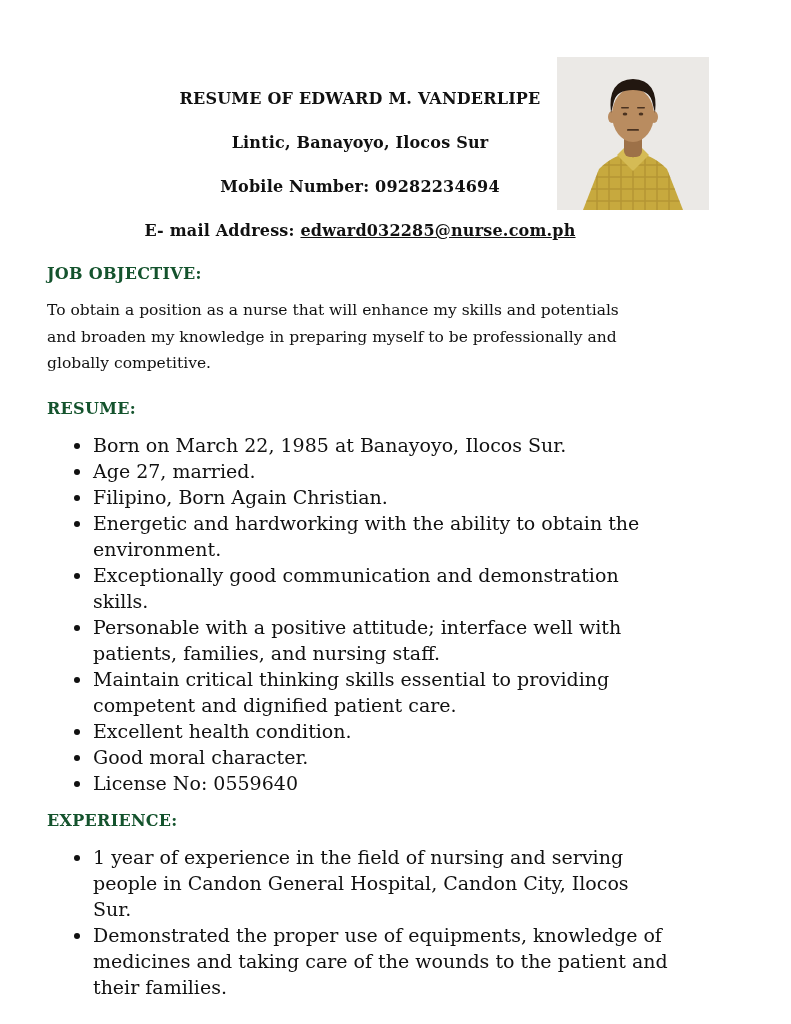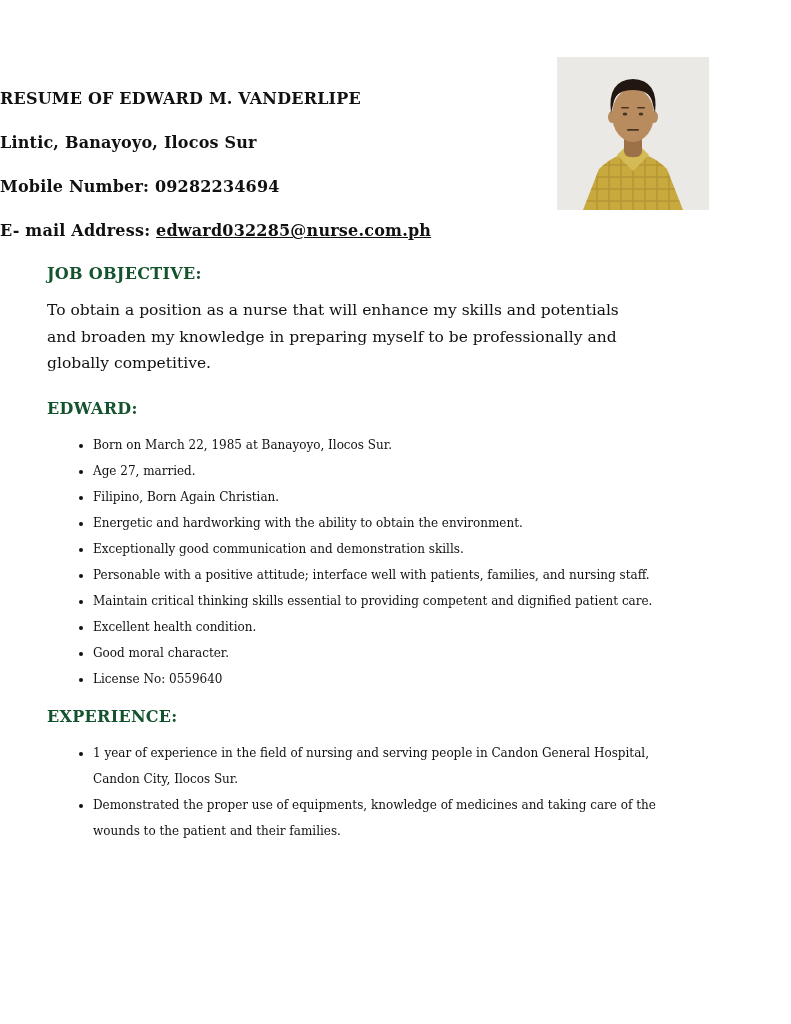--- a/index.html
+++ b/index.html
@@ -13,21 +13,21 @@
     width: 791px;
     height: 1024px;
     margin: 0 auto;
     background: #ffffff;
     overflow: hidden;
   }
   
   .header-lines {
     padding-top: 88px;
     width: 720px;
-    text-align: left;
+    text-align: center;
   }
   .h-line {
     font-size: 16px;
     font-weight: bold;
     line-height: 22px;
     margin-bottom: 22px;
     letter-spacing: 0.2px;
   }
   .email {
     text-decoration: underline;
@@ -61,21 +61,21 @@
     line-height: 26.5px;
     max-width: 600px;
   }
   #profile-heading { margin-top: 22px; }
   .bullets {
     margin-top: 13px;
     list-style: disc;
     padding-left: 46px;
   }
   .bullets li {
-    font-size: 12px;
+    font-size: 19px;
     line-height: 26px;
     max-width: 575px;
   }
   #experience-heading { margin-top: 15px; }
 </style>
 </head>
 <body>
 
 <div class="page">
 
@@ -118,21 +118,21 @@
         </g>
       </svg>
     </div>
   </header>
 
   <main class="main">
 
     <h2 class="sec" id="objective-heading">JOB OBJECTIVE:</h2>
     <p class="para">To obtain a position as a nurse that will enhance my skills and potentials and broaden my knowledge in preparing myself to be professionally and globally competitive.</p>
 
-    <h2 class="sec" id="profile-heading">EDWARD:</h2>
+    <h2 class="sec" id="profile-heading">RESUME:</h2>
     <ul class="bullets">
       <li>Born on March 22, 1985 at Banayoyo, Ilocos Sur.</li>
       <li>Age 27, married.</li>
       <li>Filipino, Born Again Christian.</li>
       <li>Energetic and hardworking with the ability to obtain the environment.</li>
       <li>Exceptionally good communication and demonstration skills.</li>
       <li>Personable with a positive attitude; interface well with patients, families, and nursing staff.</li>
       <li>Maintain critical thinking skills essential to providing competent and dignified patient care.</li>
       <li>Excellent health condition.</li>
       <li>Good moral character.</li>

